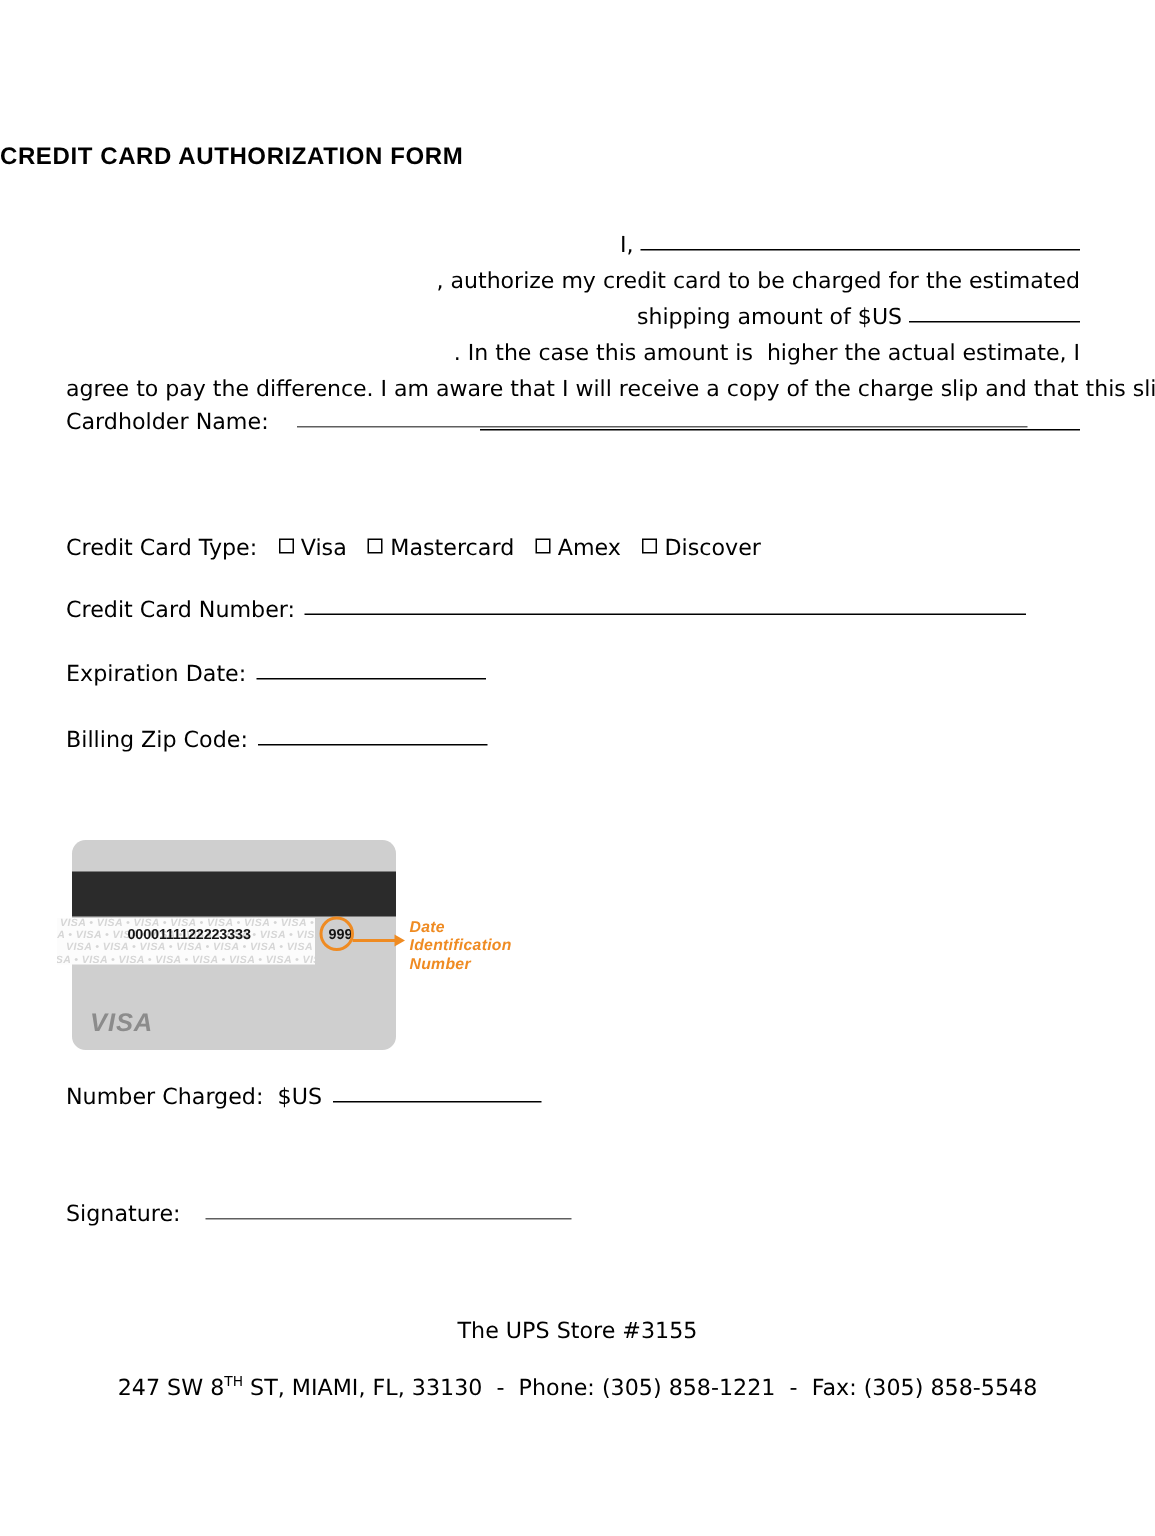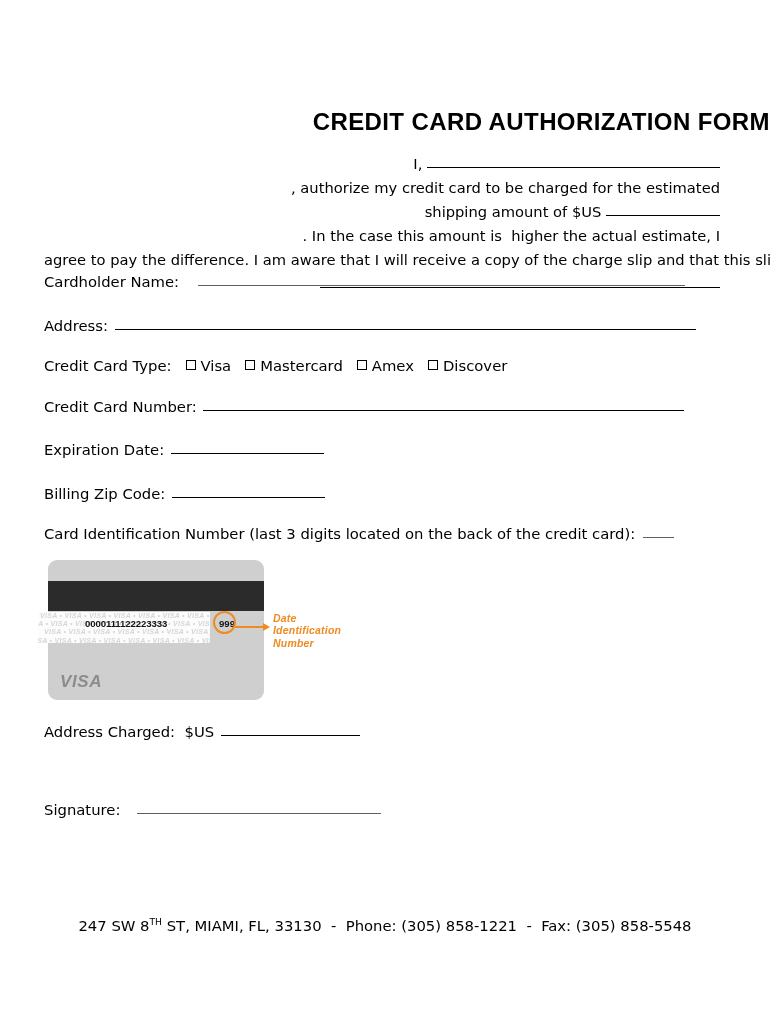--- a/index.html
+++ b/index.html
@@ -18,27 +18,27 @@
 
   .page {
     position: absolute;
     inset: 0;
     background: #ffffff;
   }
 
   
   .doc-title {
     position: absolute;
-    top: 108px;
+    top: 96px;
     left: 0;
     width: 770px;
-    text-align: right;
-    font-family: "Liberation Sans", sans-serif;
-    font-weight: bold;
-    font-size: 24px;
+    text-align: left;
+    font-family: "Liberation Sans", sans-serif;
+    font-weight: bold;
+    font-size: 16px;
     letter-spacing: 0.4px;
     white-space: pre;
   }
 
   
   .intro {
     position: absolute;
     left: 44px;
     top: 152px;
     width: 676px;
@@ -227,43 +227,37 @@
     <span class="txt">I, </span><span class="rule" style="width:293px"></span><span class="txt">, authorize my credit card to be charged for the estimated</span><br>
     <span class="txt">shipping amount of $US </span><span class="rule" style="width:114px"></span><span class="txt">. In the case this amount is  higher the actual estimate, I</span><br>
     <span class="txt">agree to pay the difference. I am aware that I will receive a copy of the charge slip and that this slip</span><br>
     <span class="rule" style="width:400px"></span>
   </div>
 
   <div class="row" style="top:272px">
     <span class="label">Cardholder Name:</span><span class="rule gray thin" style="width:487px;margin-left:19px"></span>
   </div>
 
-  <div class="row" style="top:316px">
-    <span class="label">Address:</span><span class="rule" style="width:581px;margin-left:7px"></span>
-  </div>
 
   <div class="row" style="top:356px">
     <span class="label">Credit Card Type:</span><span class="cc-opt"><span class="cbox"></span><span>Visa</span></span><span class="cc-opt"><span class="cbox"></span><span>Mastercard</span></span><span class="cc-opt"><span class="cbox"></span><span>Amex</span></span><span class="cc-opt"><span class="cbox"></span><span>Discover</span></span>
   </div>
 
   <div class="row" style="top:397px">
     <span class="label">Credit Card Number:</span><span class="rule" style="width:481px;margin-left:6px"></span>
   </div>
 
   <div class="row" style="top:440px">
     <span class="label">Expiration Date:</span><span class="rule" style="width:153px;margin-left:7px"></span>
   </div>
 
   <div class="row" style="top:484px">
     <span class="label">Billing Zip Code:</span><span class="rule" style="width:153px;margin-left:7px"></span>
   </div>
 
-  <div class="row" style="top:524px">
-    <span class="label">Card Identification Number (last 3 digits located on the back of the credit card):</span><span class="rule gray" style="width:31px;margin-left:8px"></span>
-  </div>
 
   <div class="card-wrap">
     <div class="card-body"></div>
     <div class="card-stripe"></div>
   </div>
 
   <div class="sig-panel">
     <div class="sig-watermark">
       <div>VISA • VISA • VISA • VISA • VISA • VISA • VISA • VISA •</div>
       <div style="margin-left:-14px">VISA • VISA • VISA • VISA • VISA • VISA • VISA • VISA •</div>
@@ -276,22 +270,23 @@
   <div class="cid-circle"></div>
   <div class="cid-arrow"></div>
   <div class="cid-label">
     <div>Date</div>
     <div>Identification</div>
     <div>Number</div>
   </div>
   <div class="visa-logo">VISA</div>
 
   <div class="row" style="top:722px">
-    <span class="label">Address Charged:  $US</span><span class="rule" style="width:139px;margin-left:7px"></span>
+    <span class="label">Number Charged:  $US</span><span class="rule" style="width:139px;margin-left:7px"></span>
   </div>
 
   <div class="row" style="top:800px">
     <span class="label">Signature:</span><span class="rule gray thin" style="width:244px;margin-left:17px"></span>
   </div>
 
+  <div class="footer-line" style="top:879px">The UPS Store #3155</div>
   <div class="footer-line" style="top:917px"><span>247 SW 8</span><sup>TH</sup><span> ST, MIAMI, FL, 33130  -  Phone: (305) 858-1221  -  Fax: (305) 858-5548</span></div>
 
 </div>
 
 </body></html>

